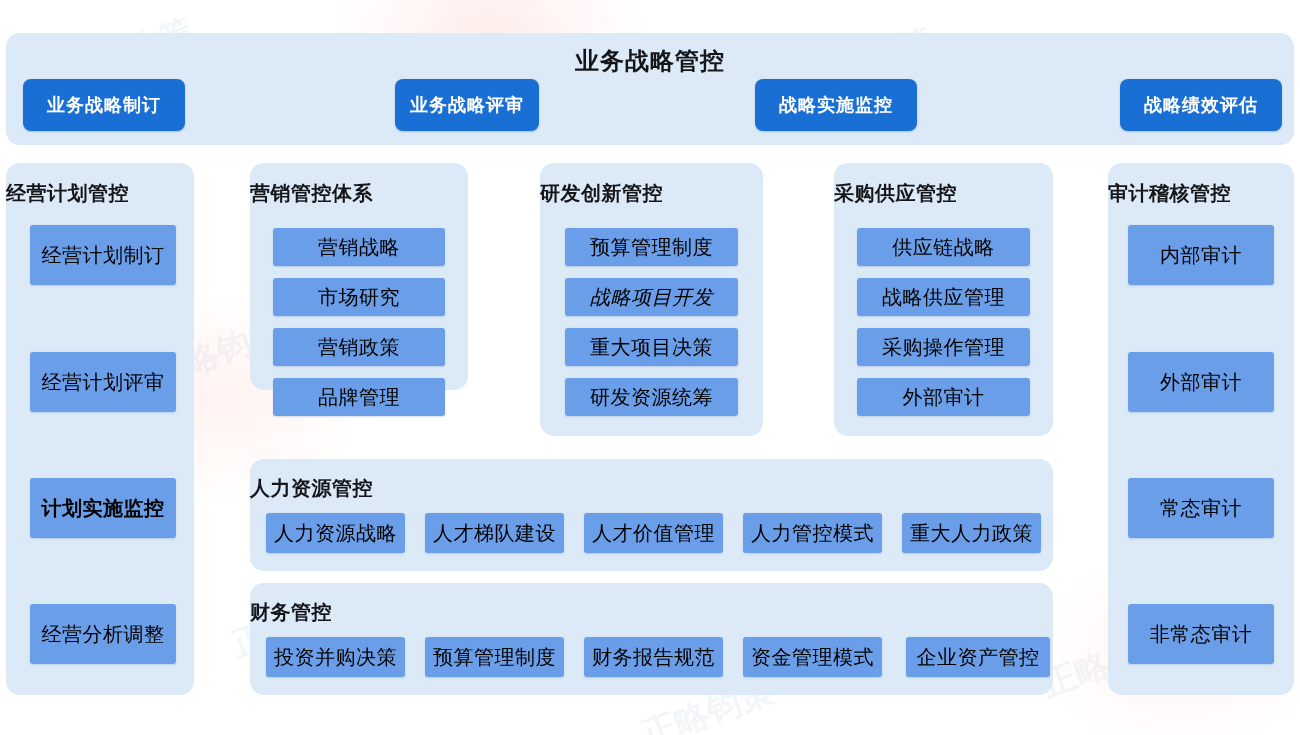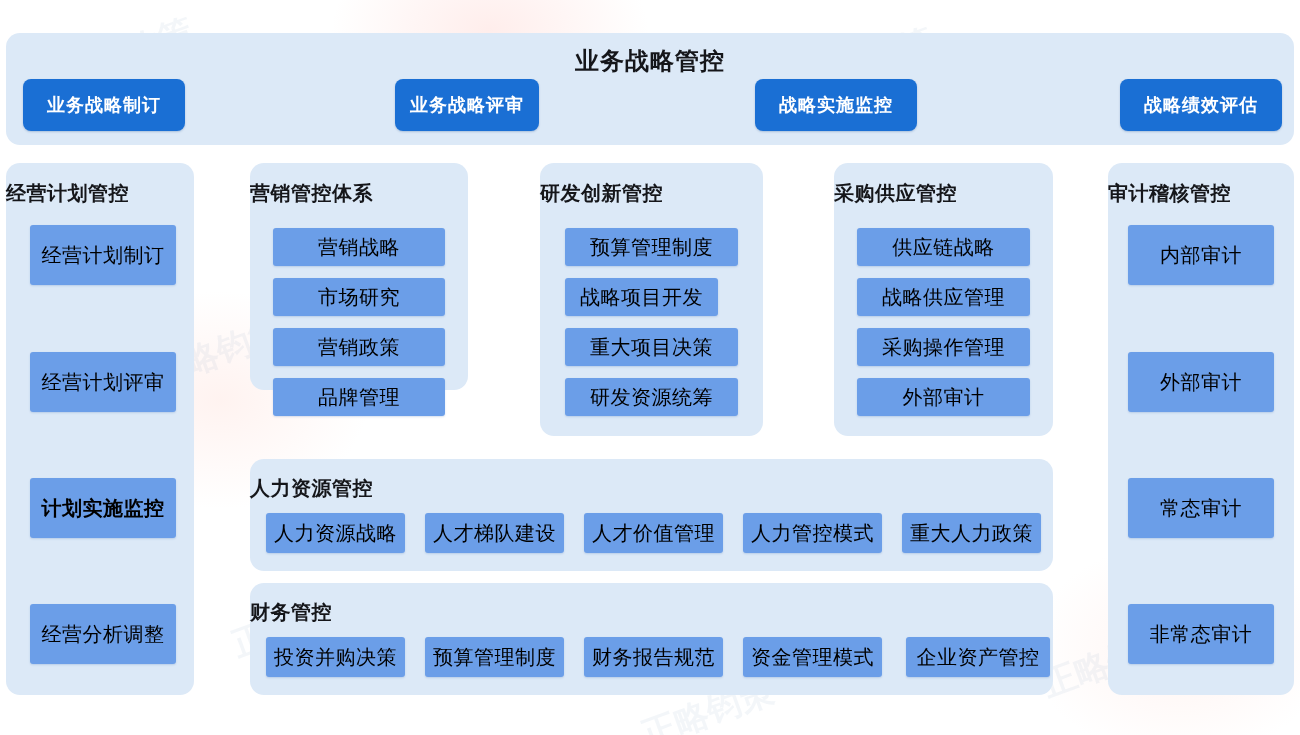--- a/index.html
+++ b/index.html
@@ -90,21 +90,21 @@
     <div class="panel-title" style="top:17px;">营销管控体系</div>
     <div class="tile" style="left:23px;top:65px;width:172px;height:38px;">营销战略</div>
     <div class="tile" style="left:23px;top:115px;width:172px;height:38px;">市场研究</div>
     <div class="tile" style="left:23px;top:165px;width:172px;height:38px;">营销政策</div>
     <div class="tile" style="left:23px;top:215px;width:172px;height:38px;">品牌管理</div>
   </div>
 
   <div class="card" style="left:540px;top:163px;width:223px;height:273px;">
     <div class="panel-title" style="top:17px;">研发创新管控</div>
     <div class="tile" style="left:25px;top:65px;width:173px;height:38px;">预算管理制度</div>
-    <div class="tile" style="left:25px;top:115px;width:153px;height:38px;">战略项目开发</div>
+    <div class="tile" style="left:25px;top:115px;width:173px;height:38px;font-style:italic;">战略项目开发</div>
     <div class="tile" style="left:25px;top:165px;width:173px;height:38px;">重大项目决策</div>
     <div class="tile" style="left:25px;top:215px;width:173px;height:38px;">研发资源统筹</div>
   </div>
 
   <div class="card" style="left:834px;top:163px;width:219px;height:273px;">
     <div class="panel-title" style="top:17px;">采购供应管控</div>
     <div class="tile" style="left:23px;top:65px;width:173px;height:38px;">供应链战略</div>
     <div class="tile" style="left:23px;top:165px;width:173px;height:38px;">采购操作管理</div>
     <div class="tile" style="left:23px;top:115px;width:173px;height:38px;">战略供应管理</div>
     <div class="tile" style="left:23px;top:215px;width:173px;height:38px;">外部审计</div>

